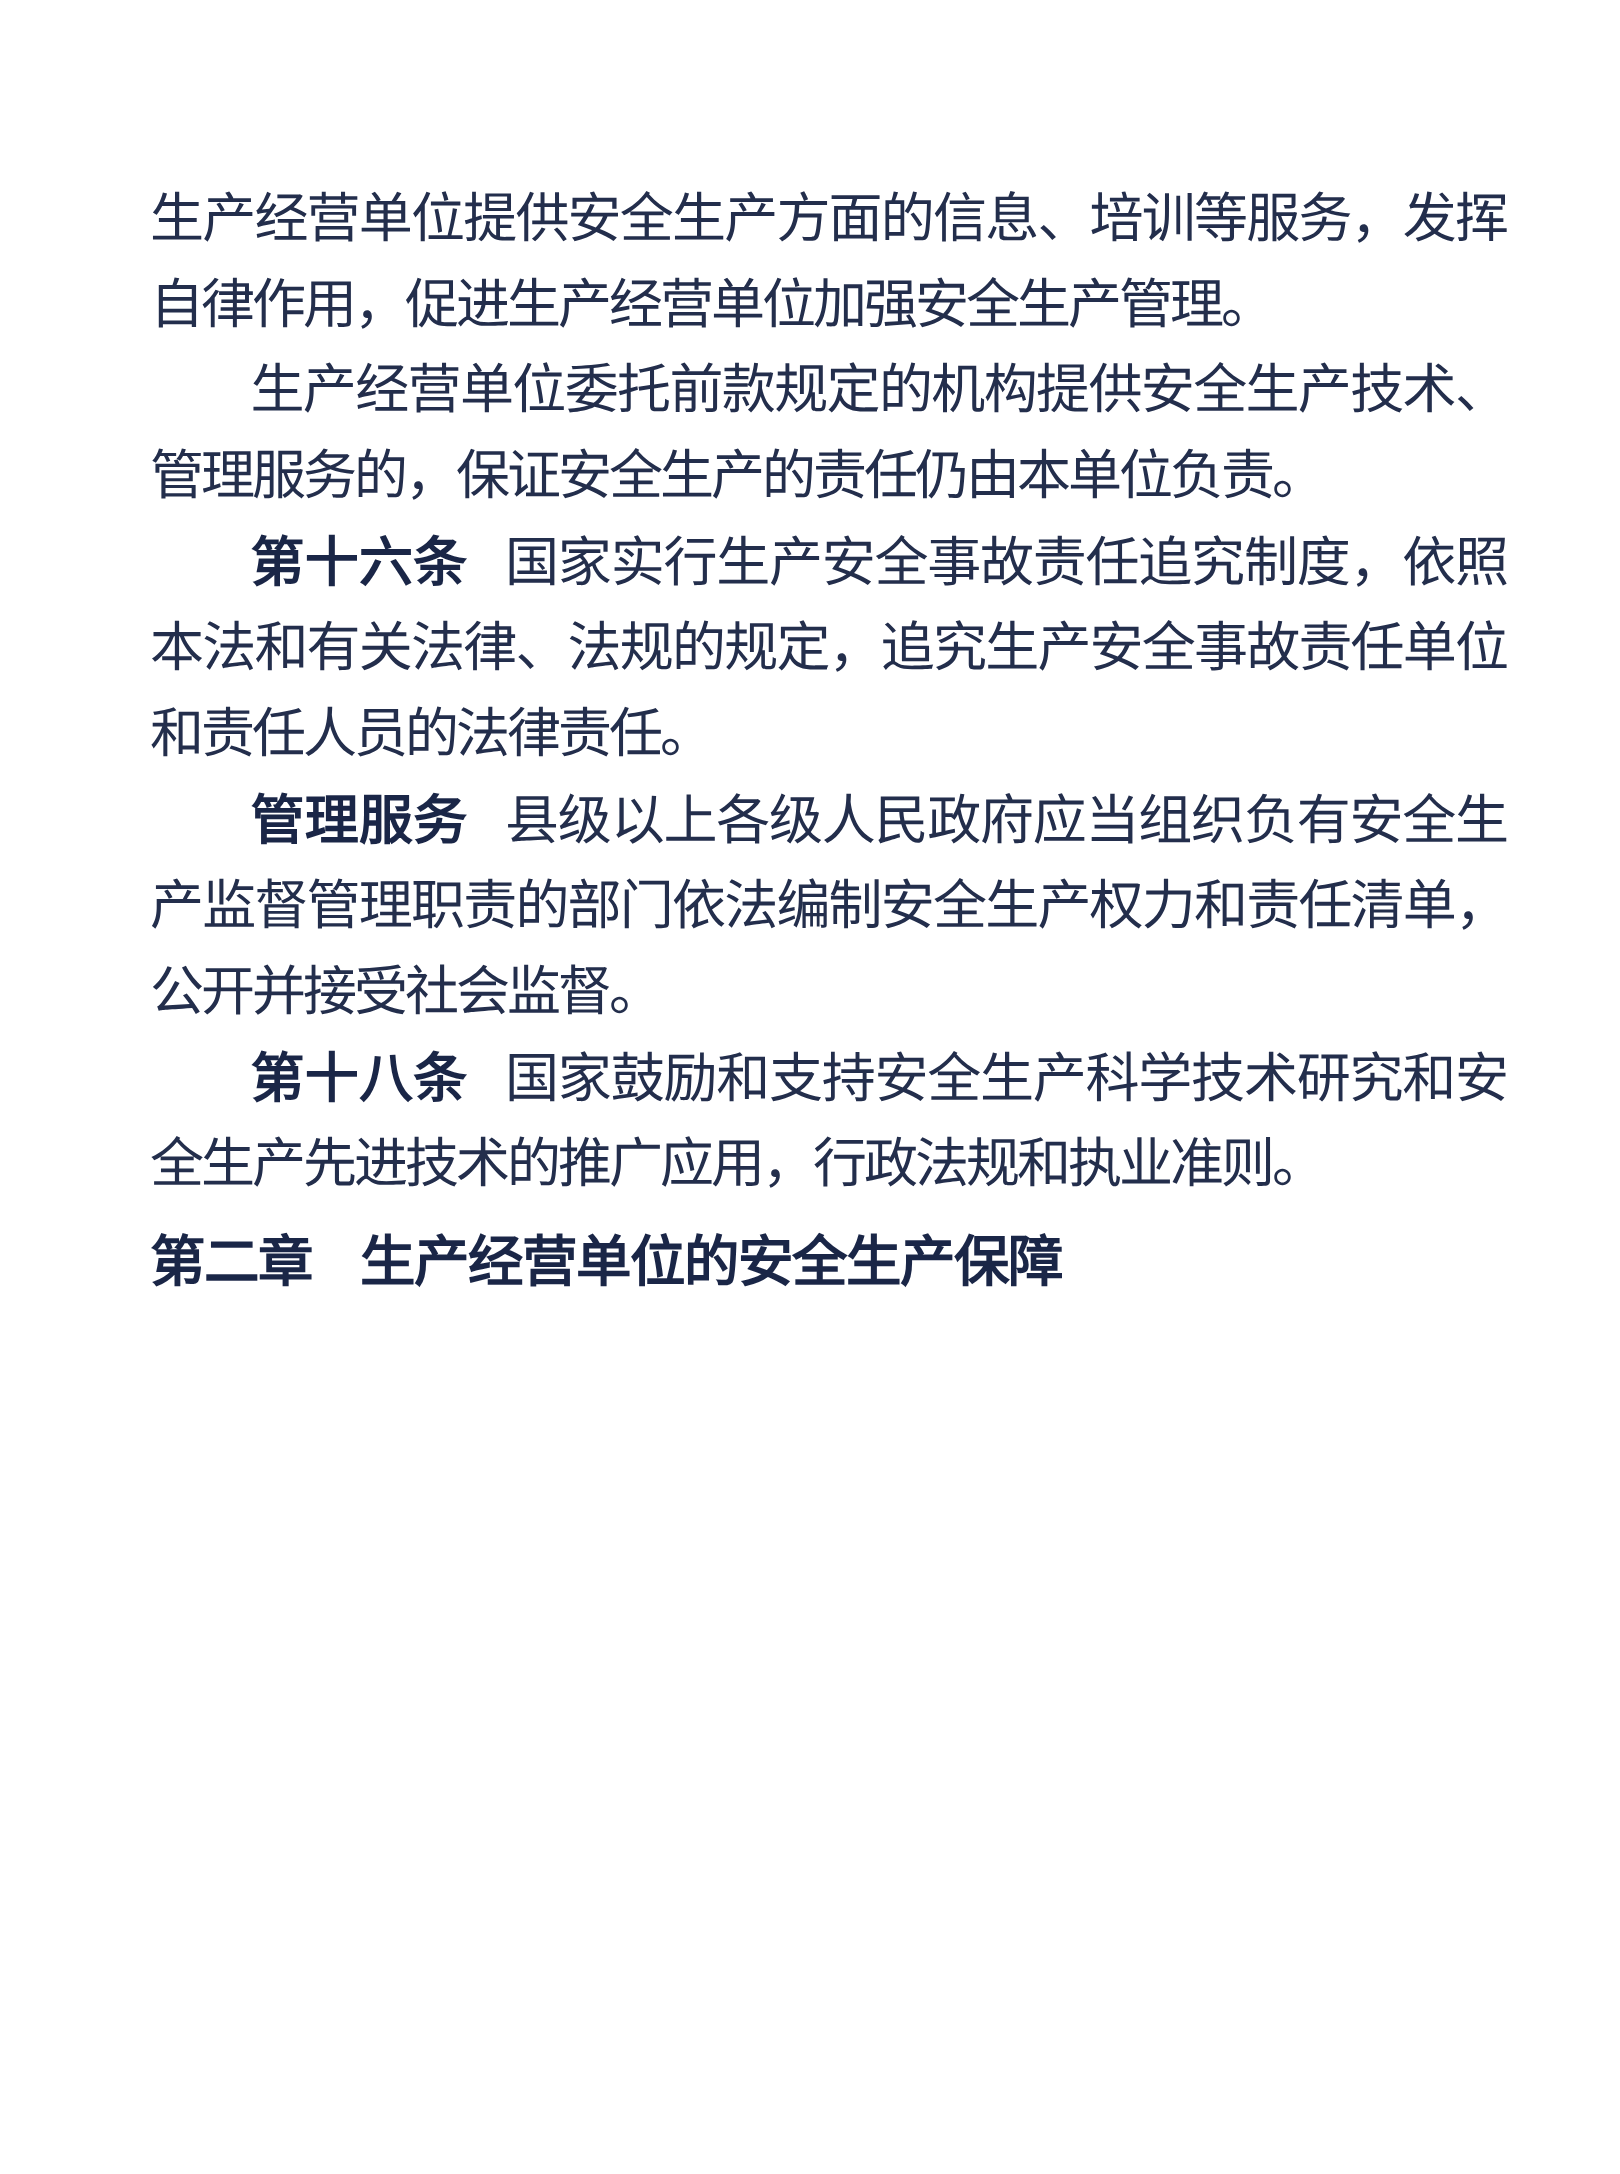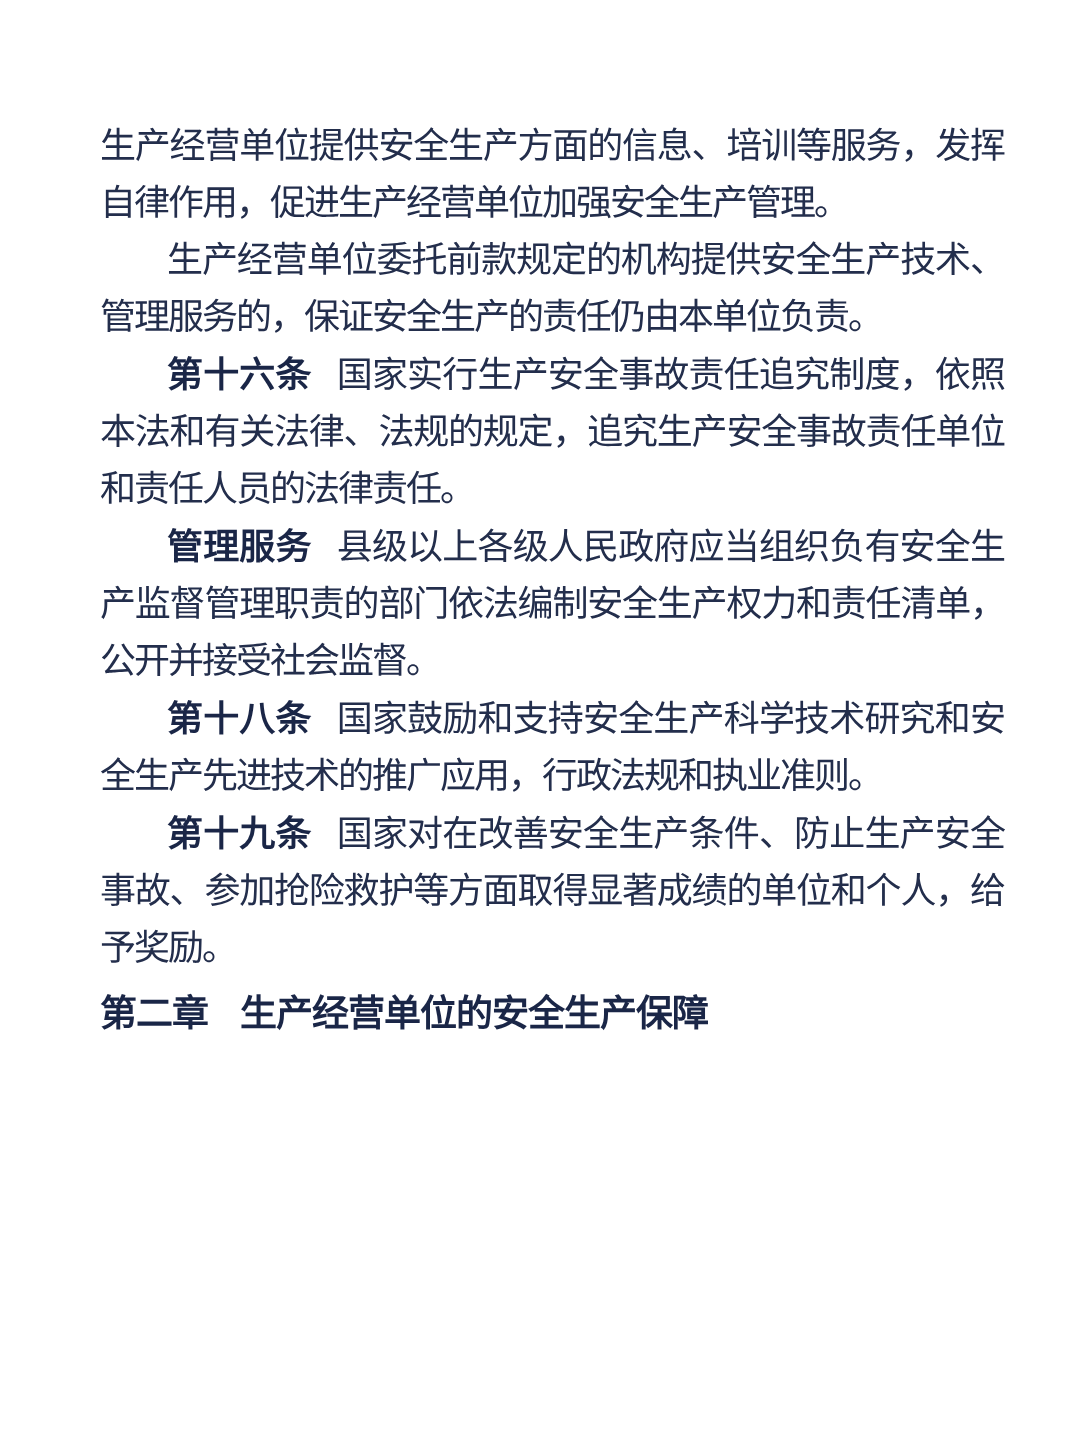--- a/index.html
+++ b/index.html
@@ -60,18 +60,17 @@
 
 
   <p class="para">生产经营单位委托前款规定的机构提供安全生产技术、管理服务的，保证安全生产的责任仍由本单位负责。</p>
 
   <p class="para"><span class="article-label">第十六条</span><span>国家实行生产安全事故责任追究制度，依照本法和有关法律、法规的规定，追究生产安全事故责任单位和责任人员的法律责任。</span></p>
 
   <p class="para"><span class="article-label">管理服务</span><span>县级以上各级人民政府应当组织负有安全生产监督管理职责的部门依法编制安全生产权力和责任清单，公开并接受社会监督。</span></p>
 
   <p class="para"><span class="article-label">第十八条</span><span>国家鼓励和支持安全生产科学技术研究和安全生产先进技术的推广应用，行政法规和执业准则。</span></p>
 
-  <p class="para"><span class="article-label">第十九条</span><span>国家对在改善安全生产条件、防止生产安全事故、参加抢险救护等方面取得显著成绩的单位和个人，给予奖励。</span></p>
 
   <h2 class="chapter"><span class="chapter-label">第二章</span><span>生产经营单位的安全生产保障</span></h2>
 
 
 </div>
 
 </body></html>

